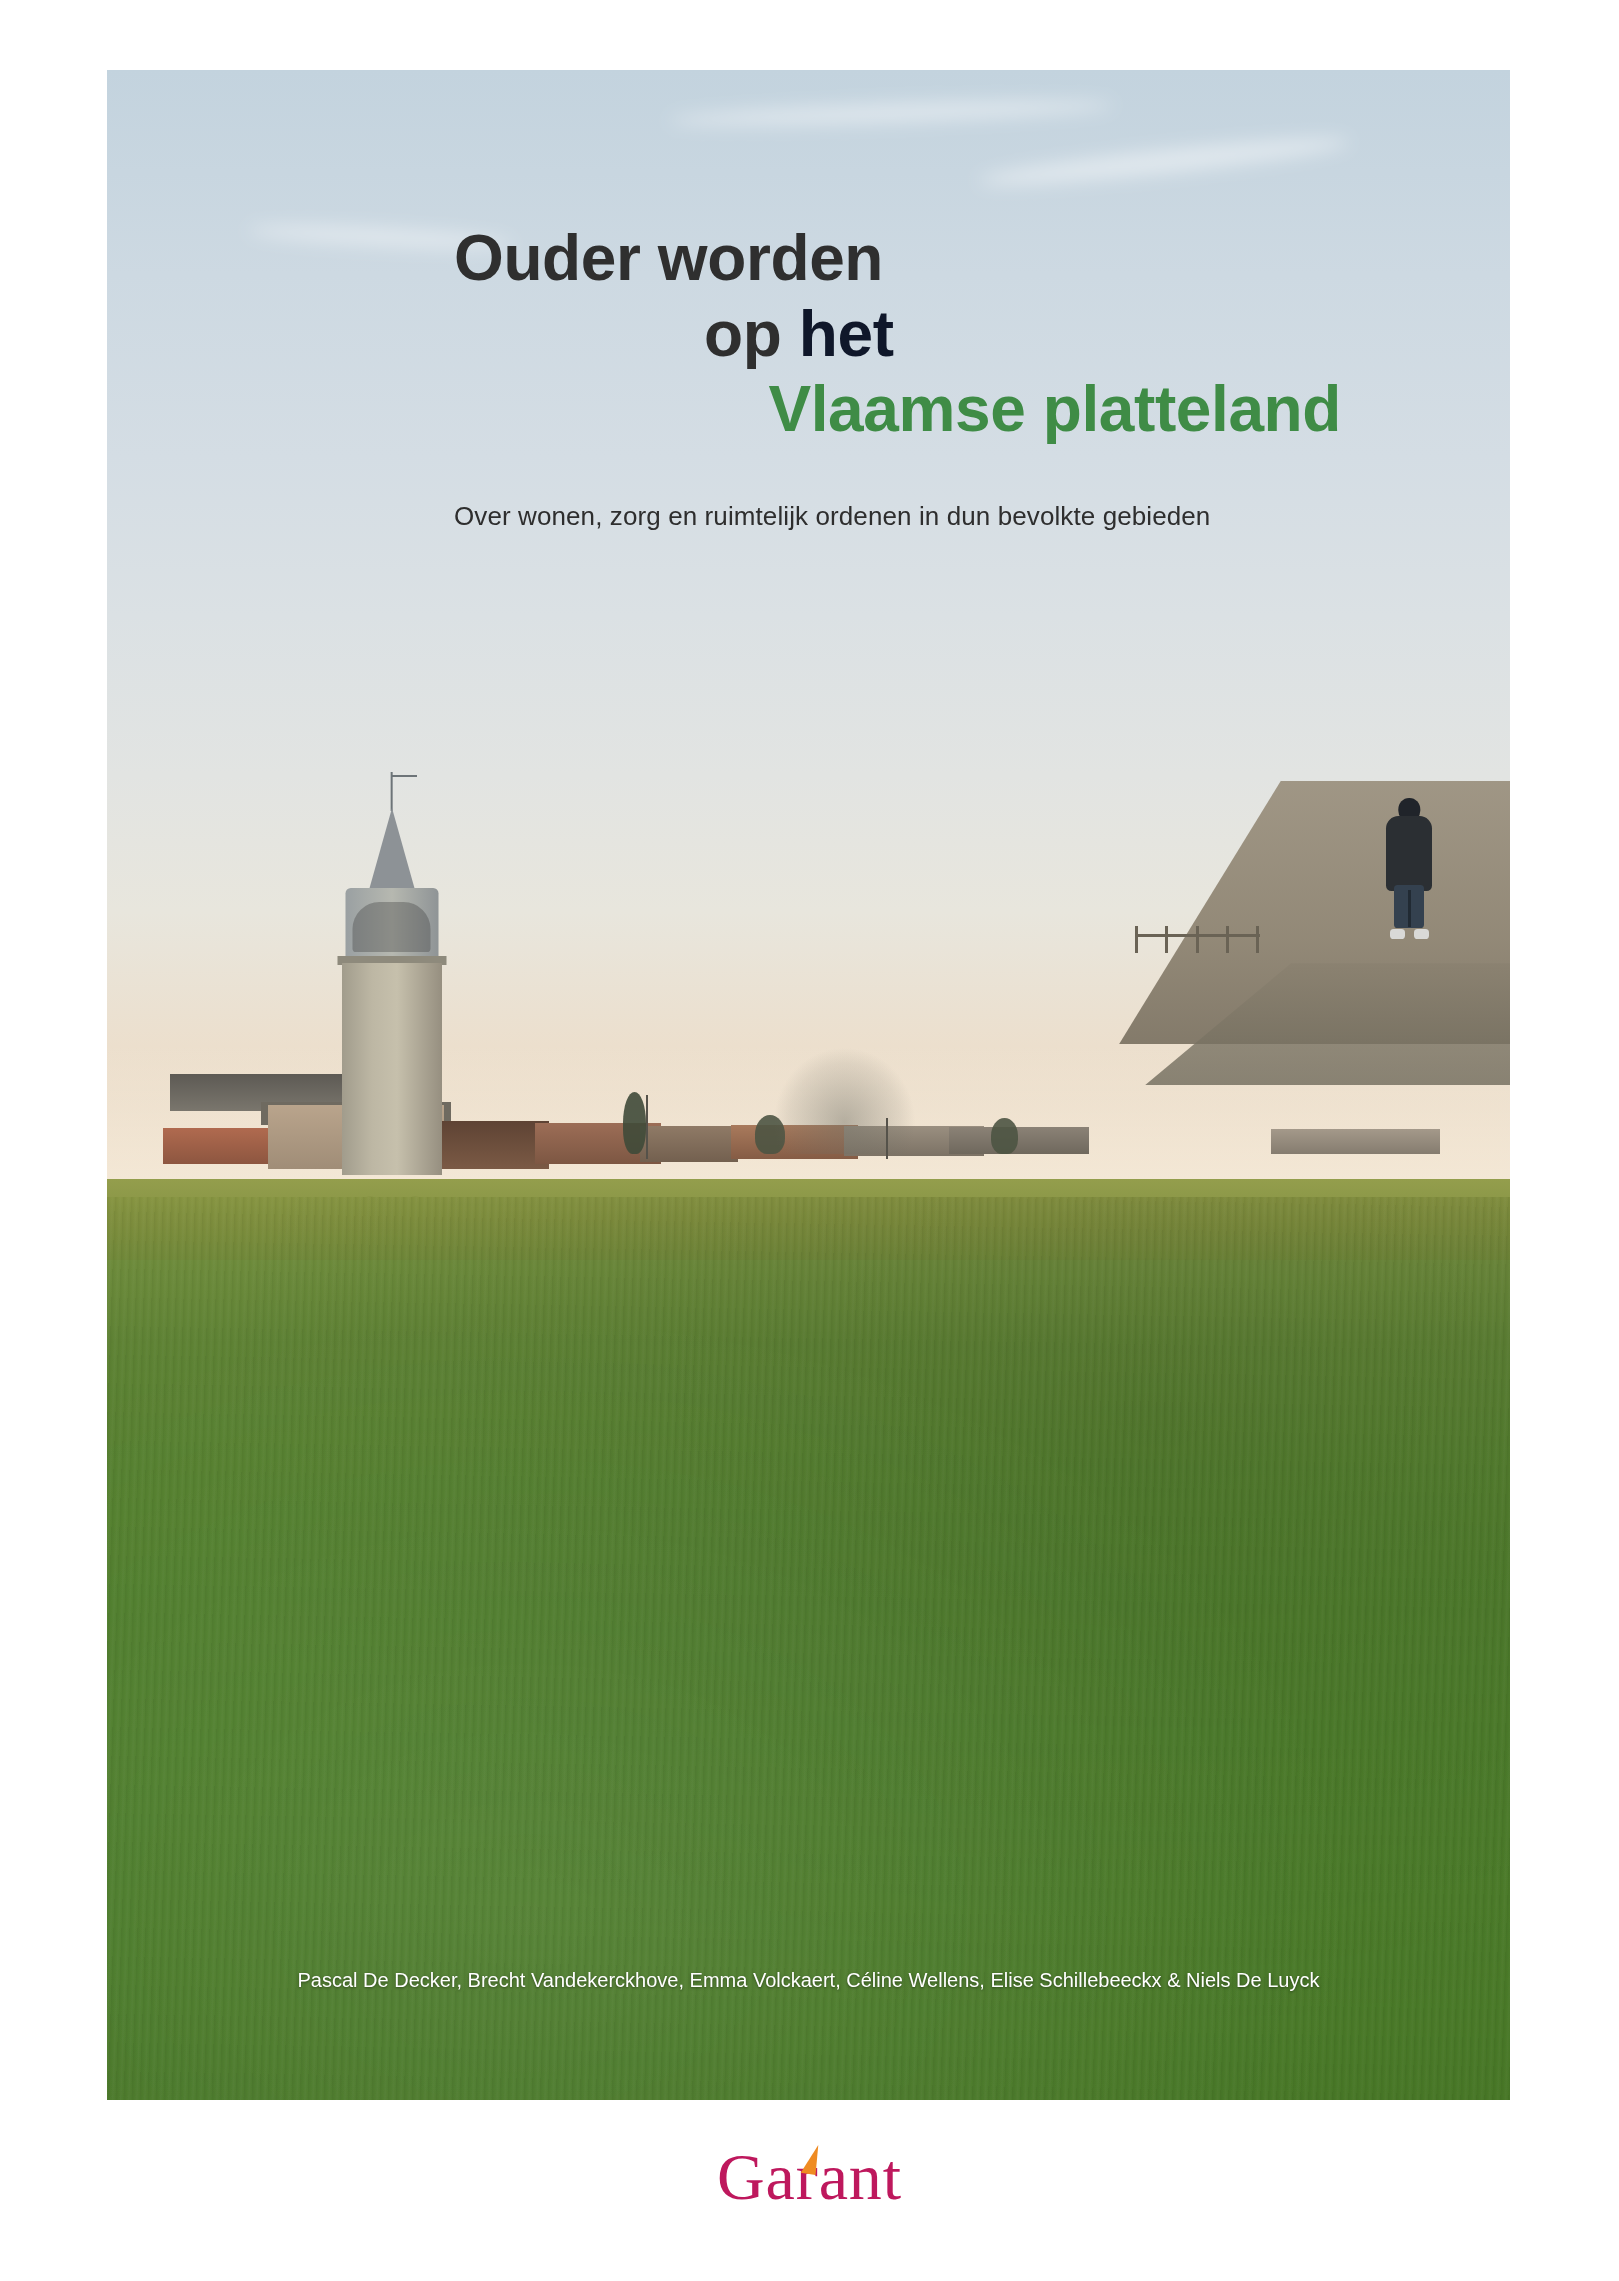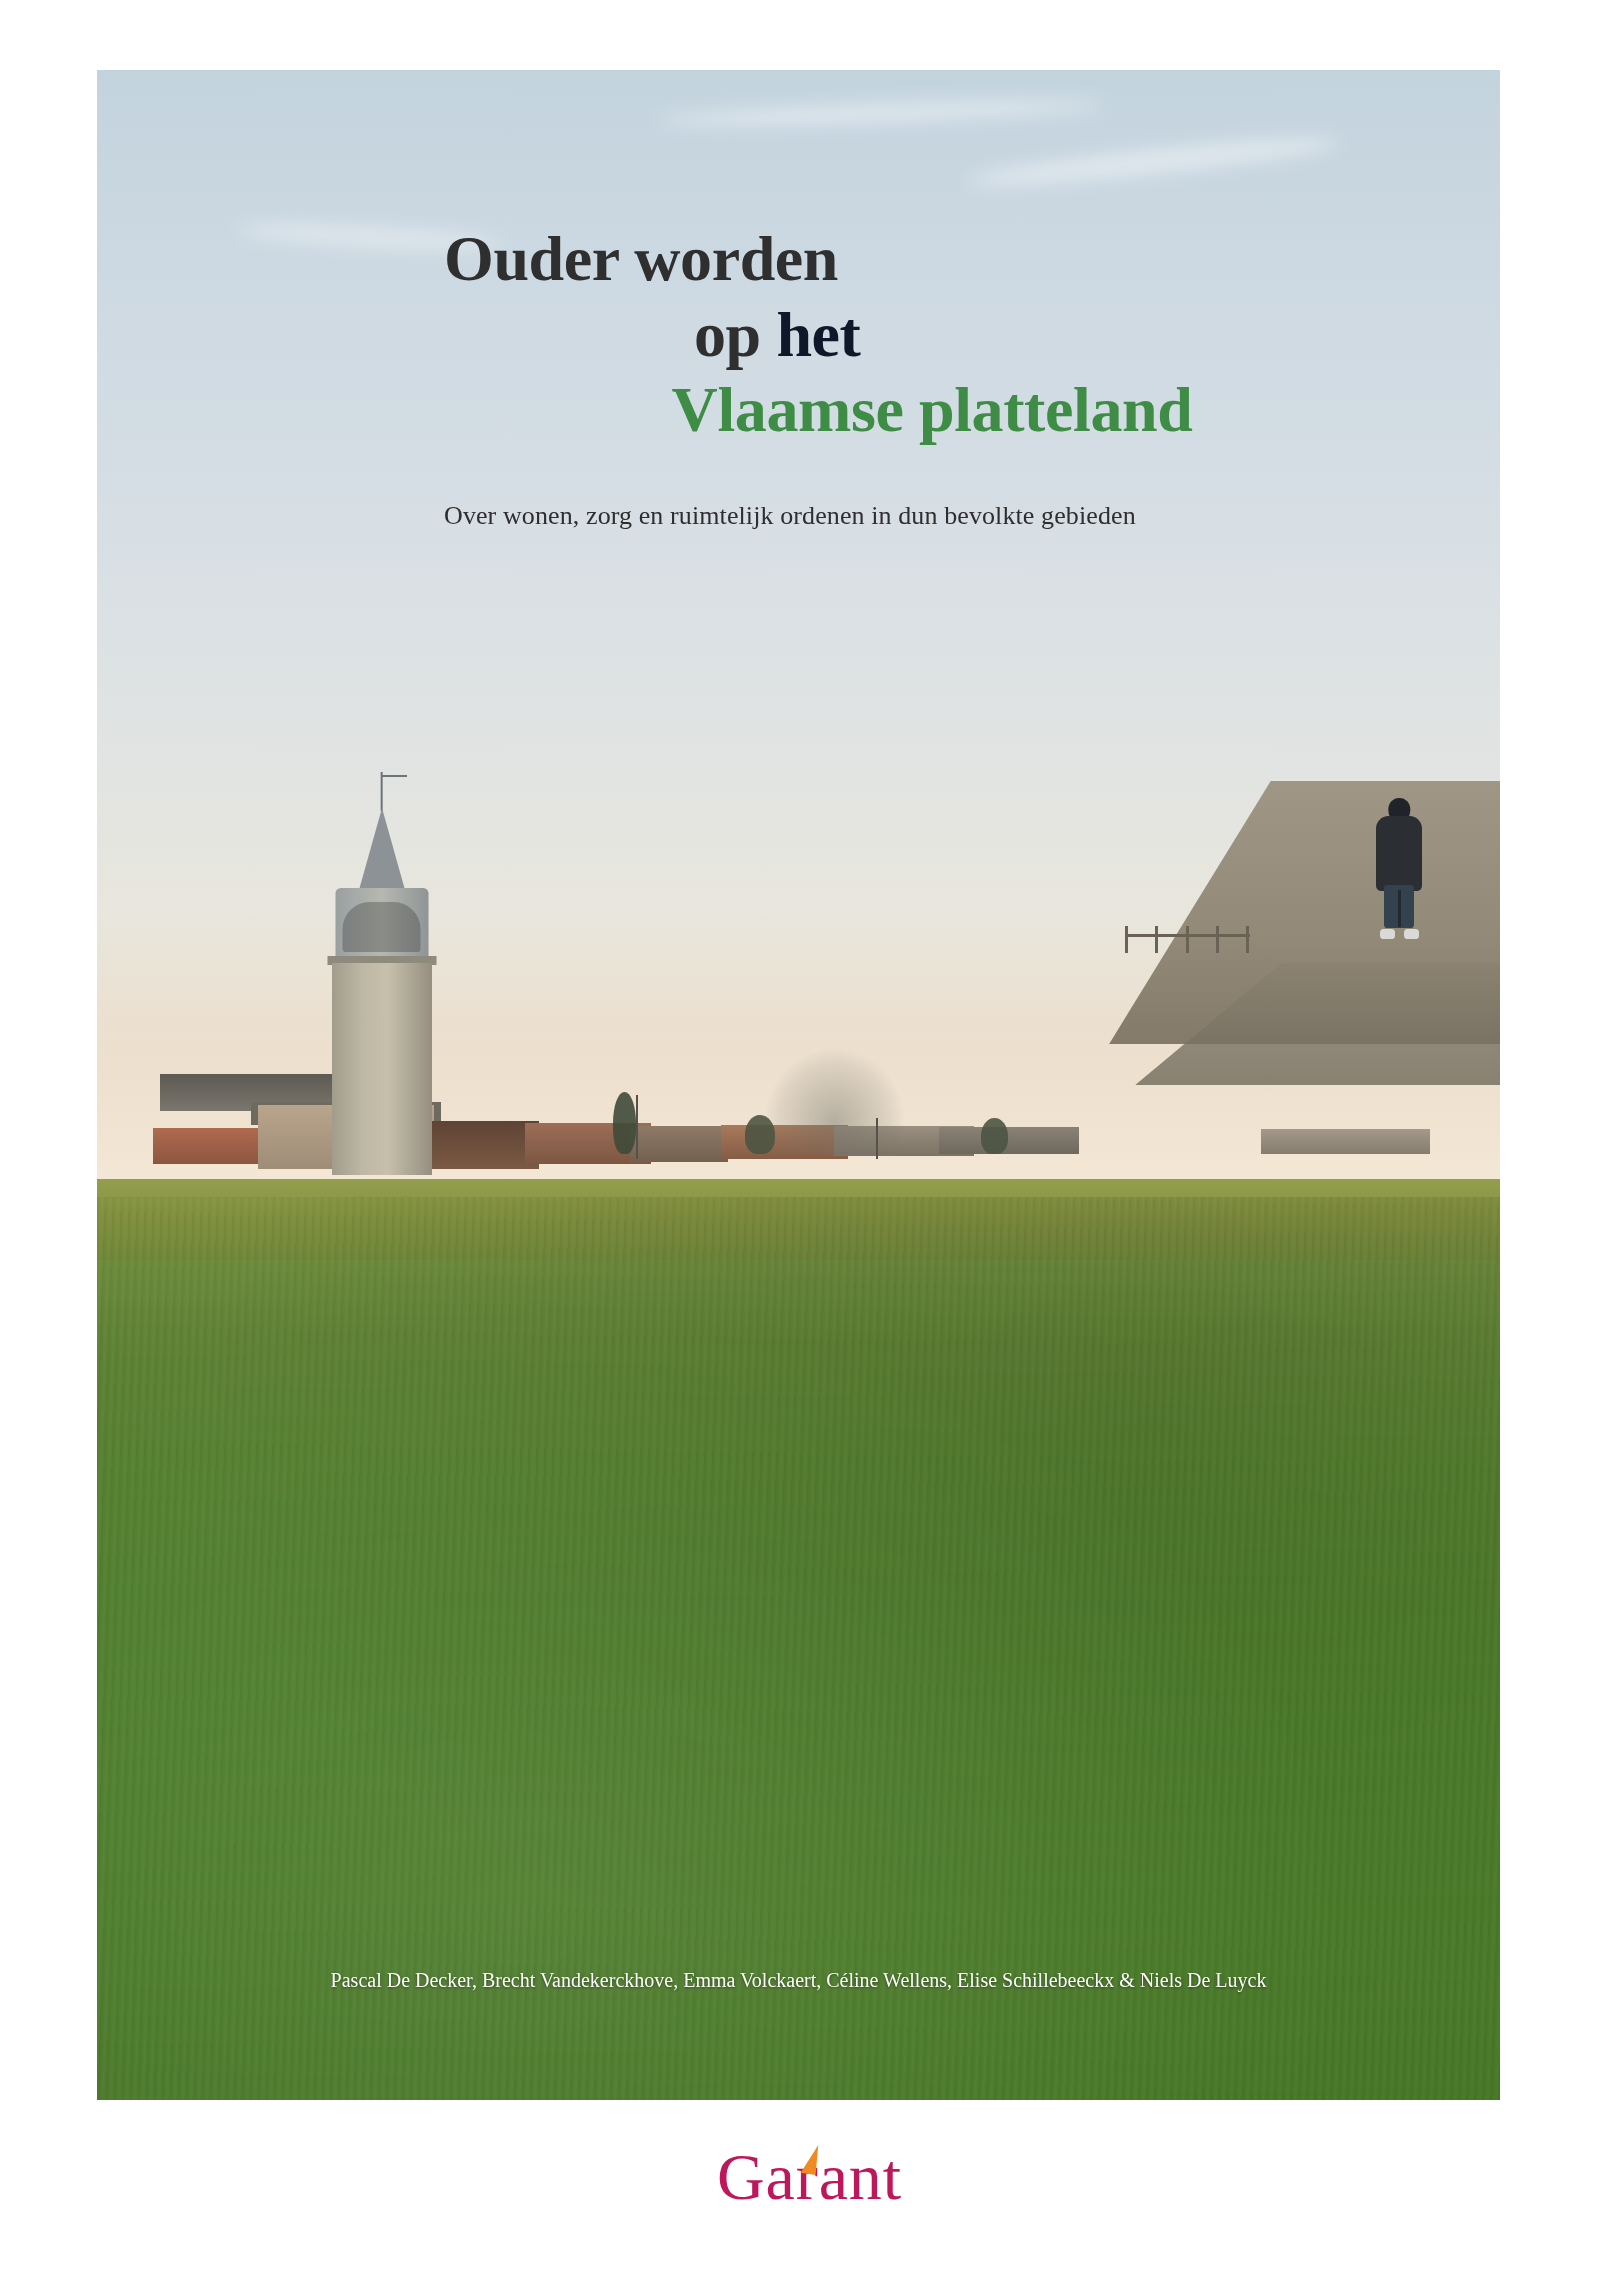--- a/index.html
+++ b/index.html
@@ -17,27 +17,26 @@
 
   .page {
     position: absolute;
     inset: 0;
     background: #ffffff;
   }
 
   
   .cover {
     position: absolute;
-    left: 97px;
+    left: 107px;
     top: 70px;
     width: 1403px;
     height: 2030px;
     overflow: hidden;
     background: #9fb4c6;
-    font-family: Liberation Serif, serif;
   }
 
   
   .sky {
     position: absolute;
     left: 0; top: 0;
     width: 100%;
     height: 56%;
     background: linear-gradient(to bottom,
         #c3d3de 0%,
@@ -427,21 +426,21 @@
   }
   .title-line {
     font-weight: bold;
     font-size: 64px;
     line-height: 1.18;
     color: #2f2f2f;
     letter-spacing: -0.4px;
   }
   .title-line.l1 { text-align: left; padding-left: 178px; }
   .title-line.l2 { text-align: left; padding-left: 428px; }
-  .title-line.l3 { text-align: center; padding-left: 267px; color: #3f8c46; }
+  .title-line.l3 { text-align: right; padding-left: 267px; color: #3f8c46; }
   .accent-green { color: #0f172a; }
   .subtitle {
     margin-top: 53px;
     padding-left: 178px;
     font-size: 26px;
     color: #2e2e2e;
     letter-spacing: 0.1px;
   }
 
   

